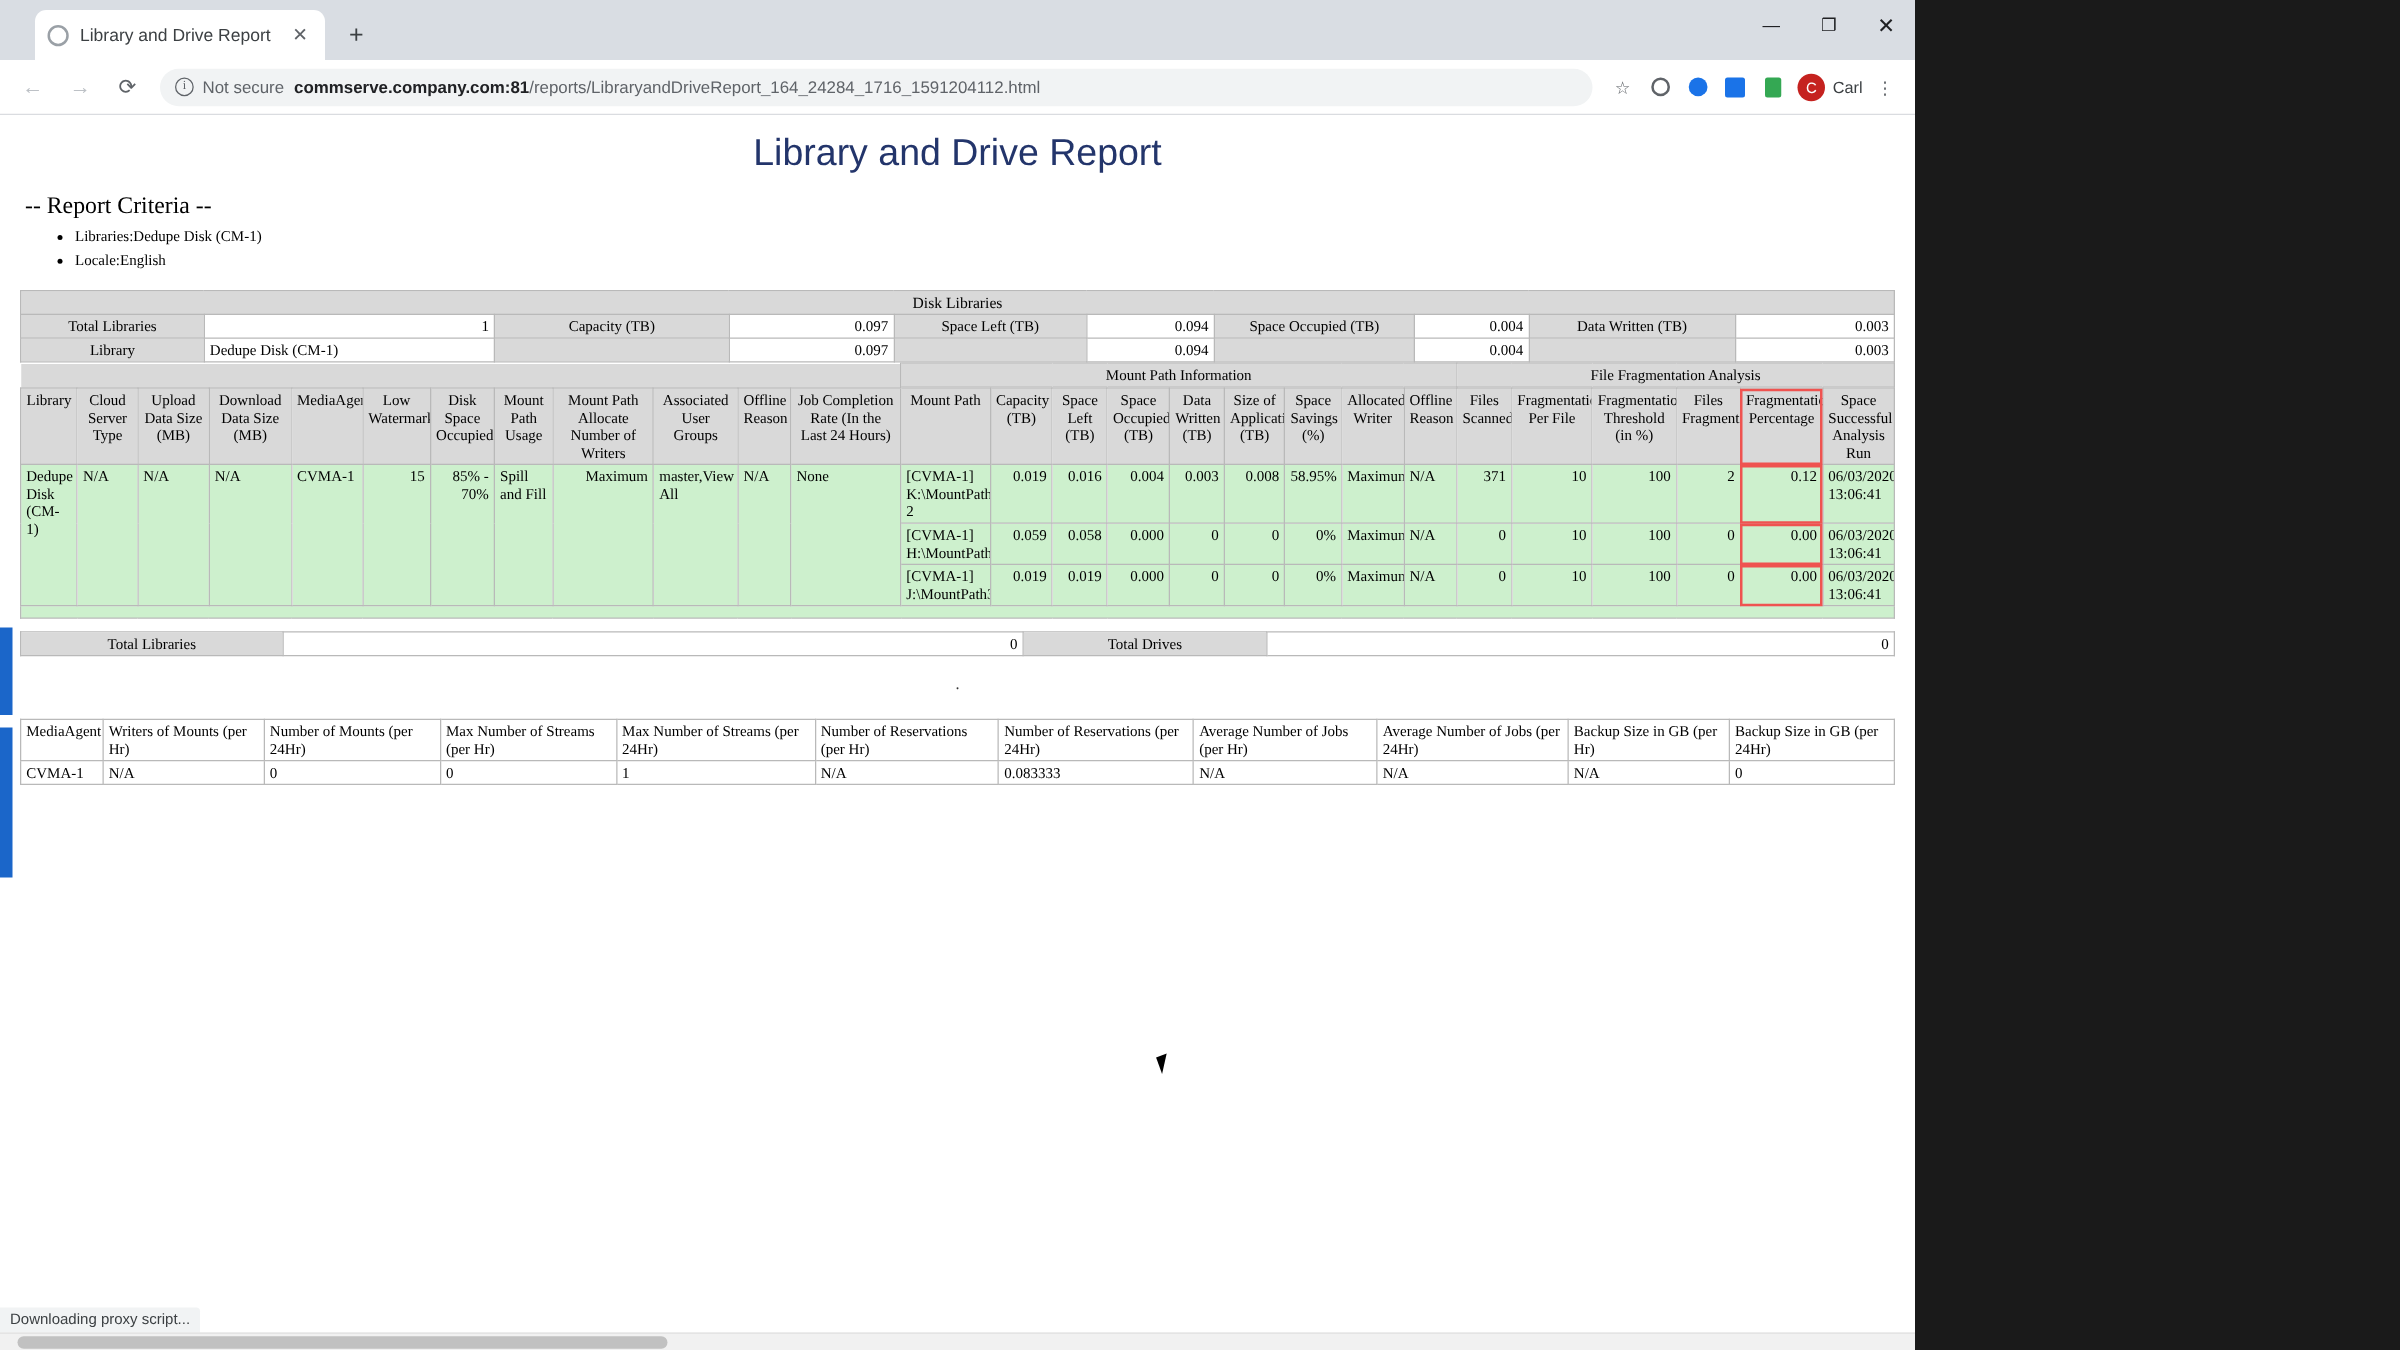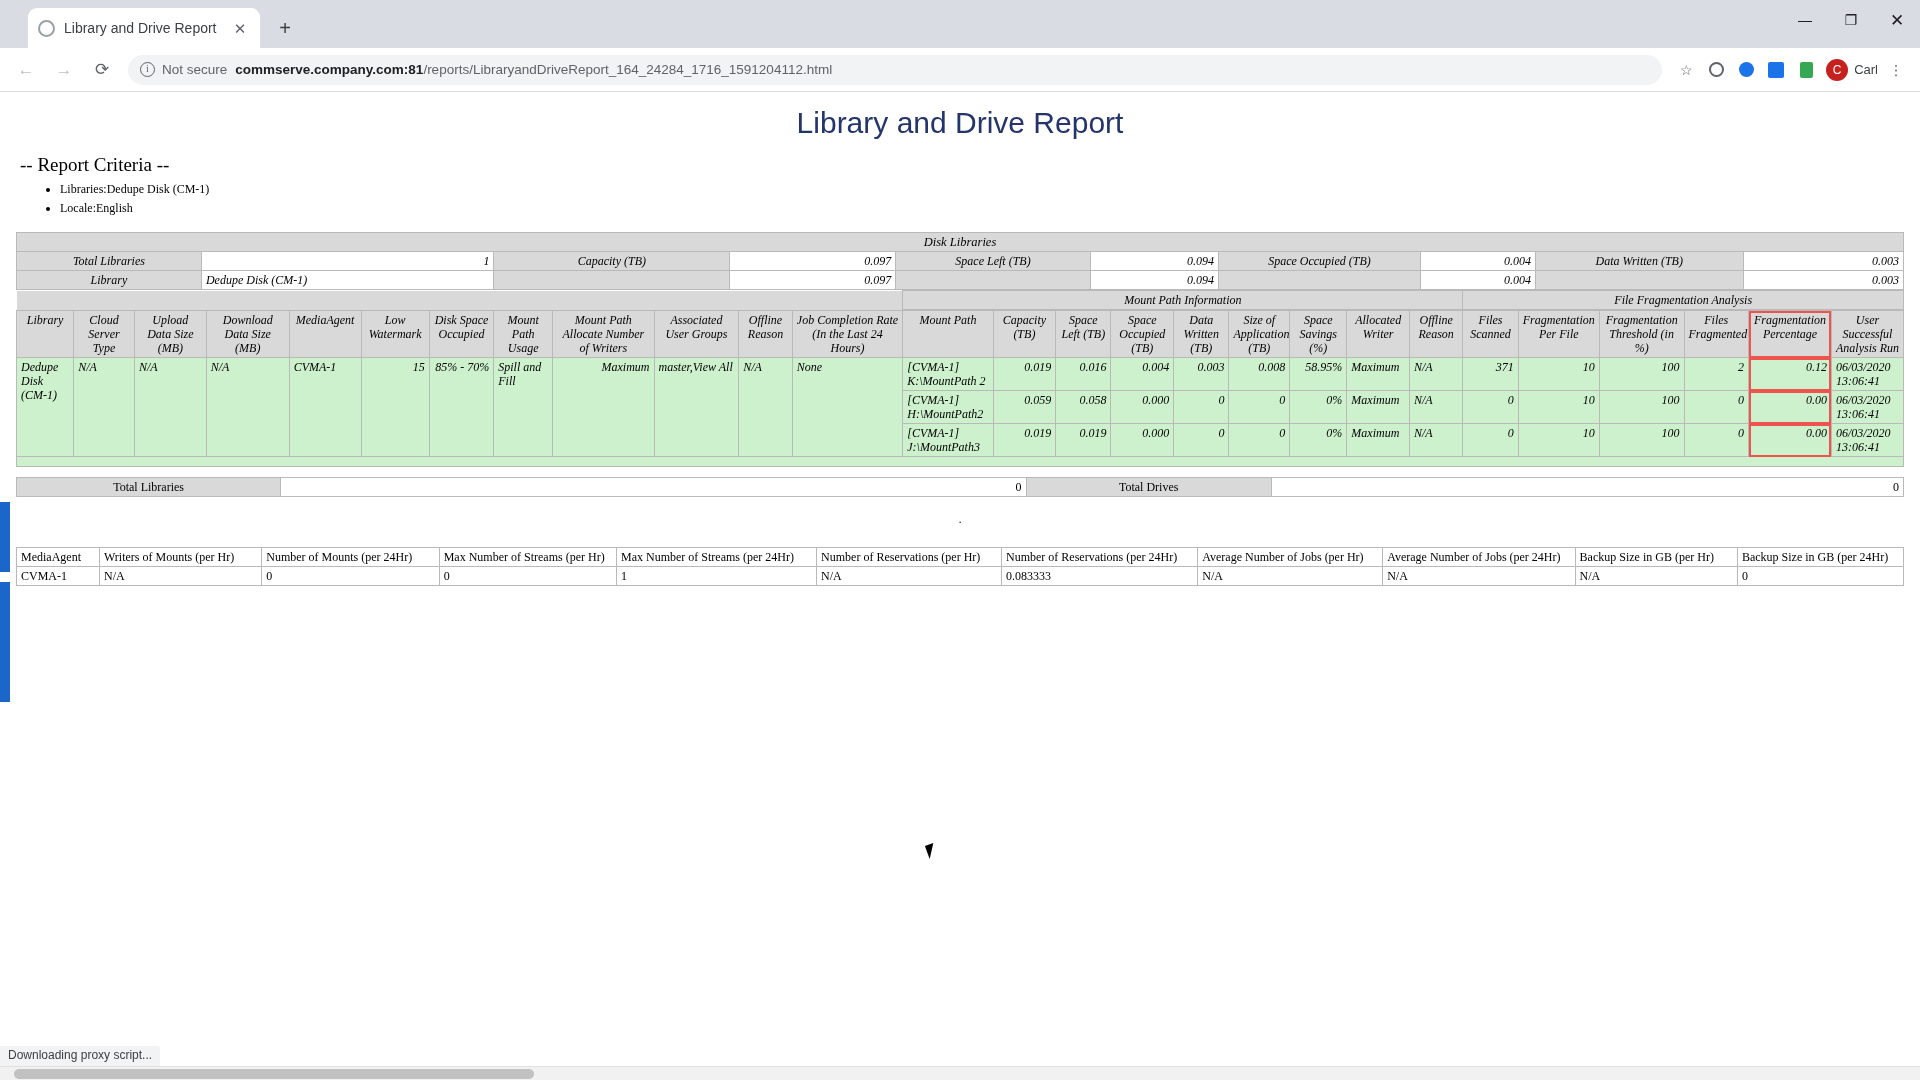--- a/index.html
+++ b/index.html
@@ -5,21 +5,21 @@
   * { box-sizing: border-box; }
   html, body {
     margin: 0; padding: 0;
     width: 1920px; height: 1080px;
     background: #1a1a1a;
     font-family: "Liberation Sans", sans-serif;
     overflow: hidden;
   }
   #app {
     position: relative;
-    width: 1920px; height: 1080px;
+    width: 1532px; height: 1080px;
     background: #202124;
   }
 
   
   .tabstrip {
     position: absolute; top: 0; left: 0; right: 0; height: 48px;
     background: #d9dde3;
     display: flex; align-items: flex-end;
   }
   .tab {
@@ -146,21 +146,21 @@
     line-height: 14px;
     overflow: hidden;
   }
   .hdr { background: #d9d9d9; text-align: center; }
   .hdr-c { background: #d9d9d9; text-align: center; vertical-align: middle; }
   .val { background: #ffffff; text-align: right; }
   .green { background: #cdf0cd; }
   .green-r { background: #cdf0cd; text-align: right; }
   .sect-title { background: #d9d9d9; text-align: center; padding: 3px; font-size: 12.5px; }
 
-  .tbl-wrap { margin-top: 14px; font-style: italic; }
+  .tbl-wrap { margin-top: 14px; }
   .spacer-row td { border: none; background: #cdf0cd; height: 10px; padding: 0; }
   .gap { height: 14px; }
 
   .dot-mark { text-align: center; font-size: 13px; color: #333; height: 16px; }
 
   .highlight-col {
     outline: 2px solid #ef5350;
     outline-offset: -2px;
   }
 
@@ -357,21 +357,21 @@
             <td class="hdr-c">Data Written (TB)</td>
             <td class="hdr-c">Size of Application (TB)</td>
             <td class="hdr-c">Space Savings (%)</td>
             <td class="hdr-c">Allocated Writer</td>
             <td class="hdr-c">Offline Reason</td>
             <td class="hdr-c">Files Scanned</td>
             <td class="hdr-c">Fragmentation Per File</td>
             <td class="hdr-c">Fragmentation Threshold (in %)</td>
             <td class="hdr-c">Files Fragmented</td>
             <td class="hdr-c highlight-col">Fragmentation Percentage</td>
-            <td class="hdr-c">User Successful Analysis Run</td>
+            <td class="hdr-c">Space Successful Analysis Run</td>
           </tr>
 
           <tr>
             <td class="green" rowspan="3">Dedupe Disk (CM-1)</td>
             <td class="green" rowspan="3">N/A</td>
             <td class="green" rowspan="3">N/A</td>
             <td class="green" rowspan="3">N/A</td>
             <td class="green" rowspan="3">CVMA-1</td>
             <td class="green-r" rowspan="3">15</td>
             <td class="green-r" rowspan="3">85% - 70%</td>

